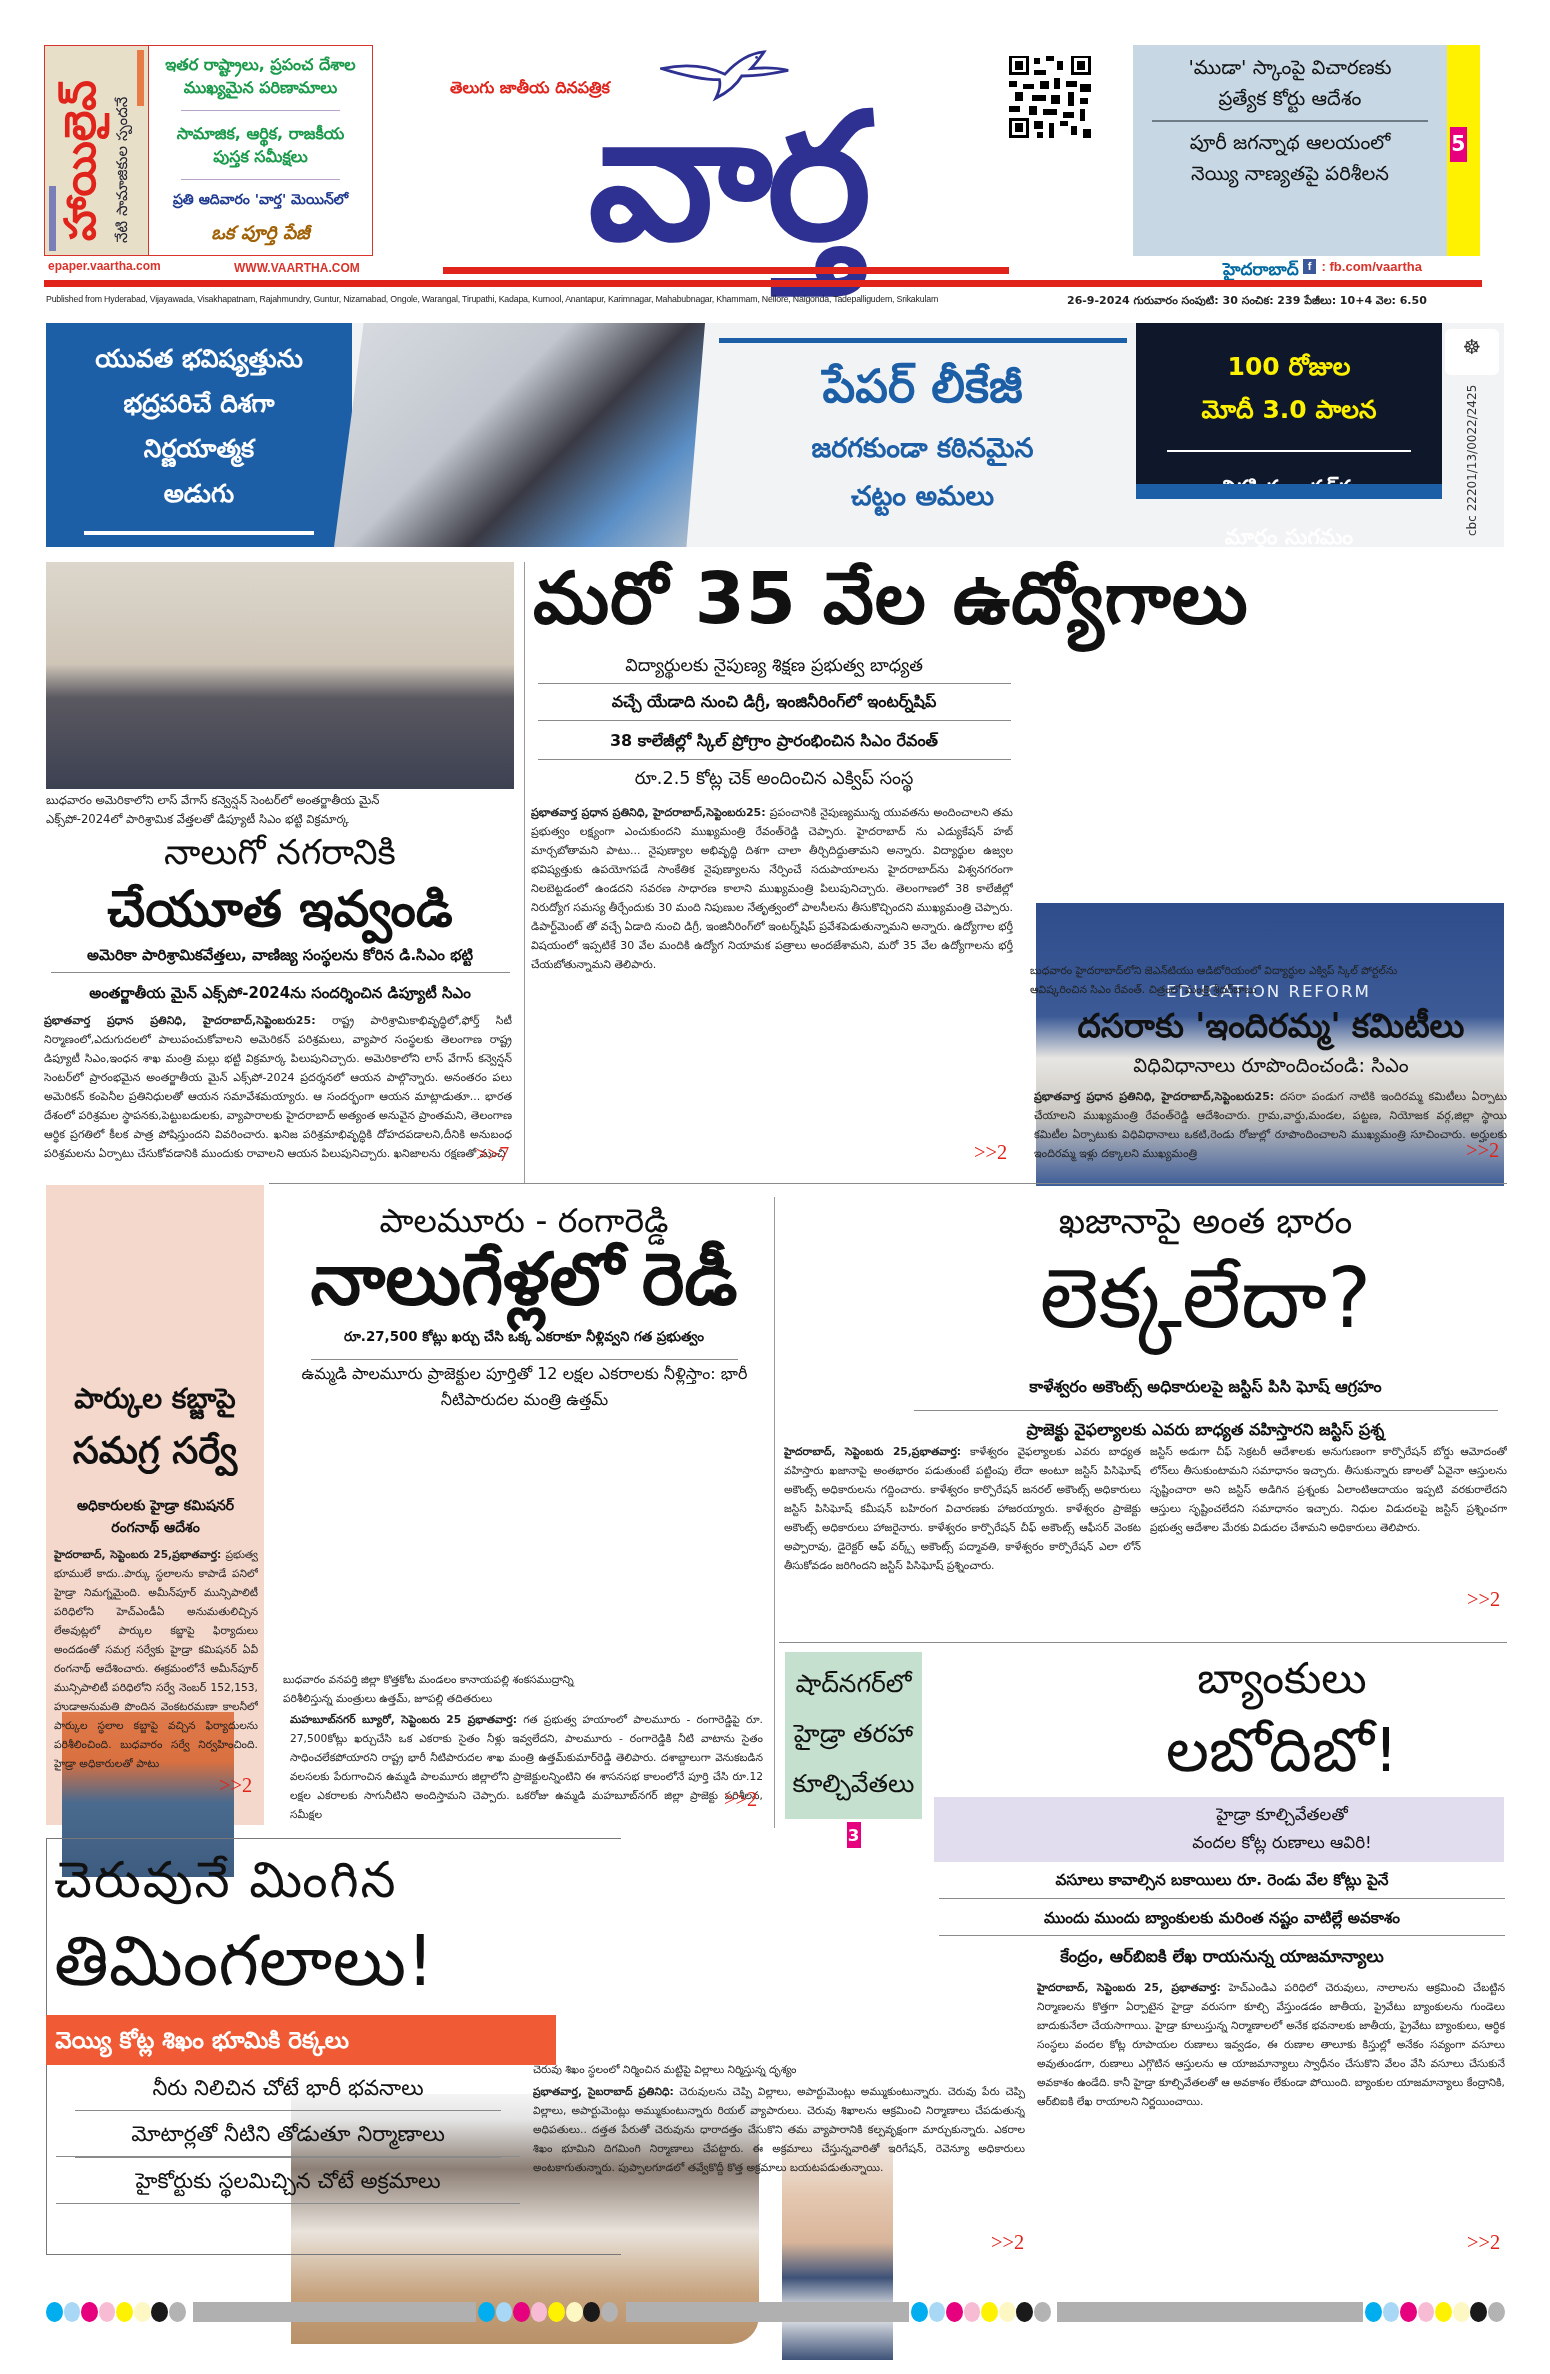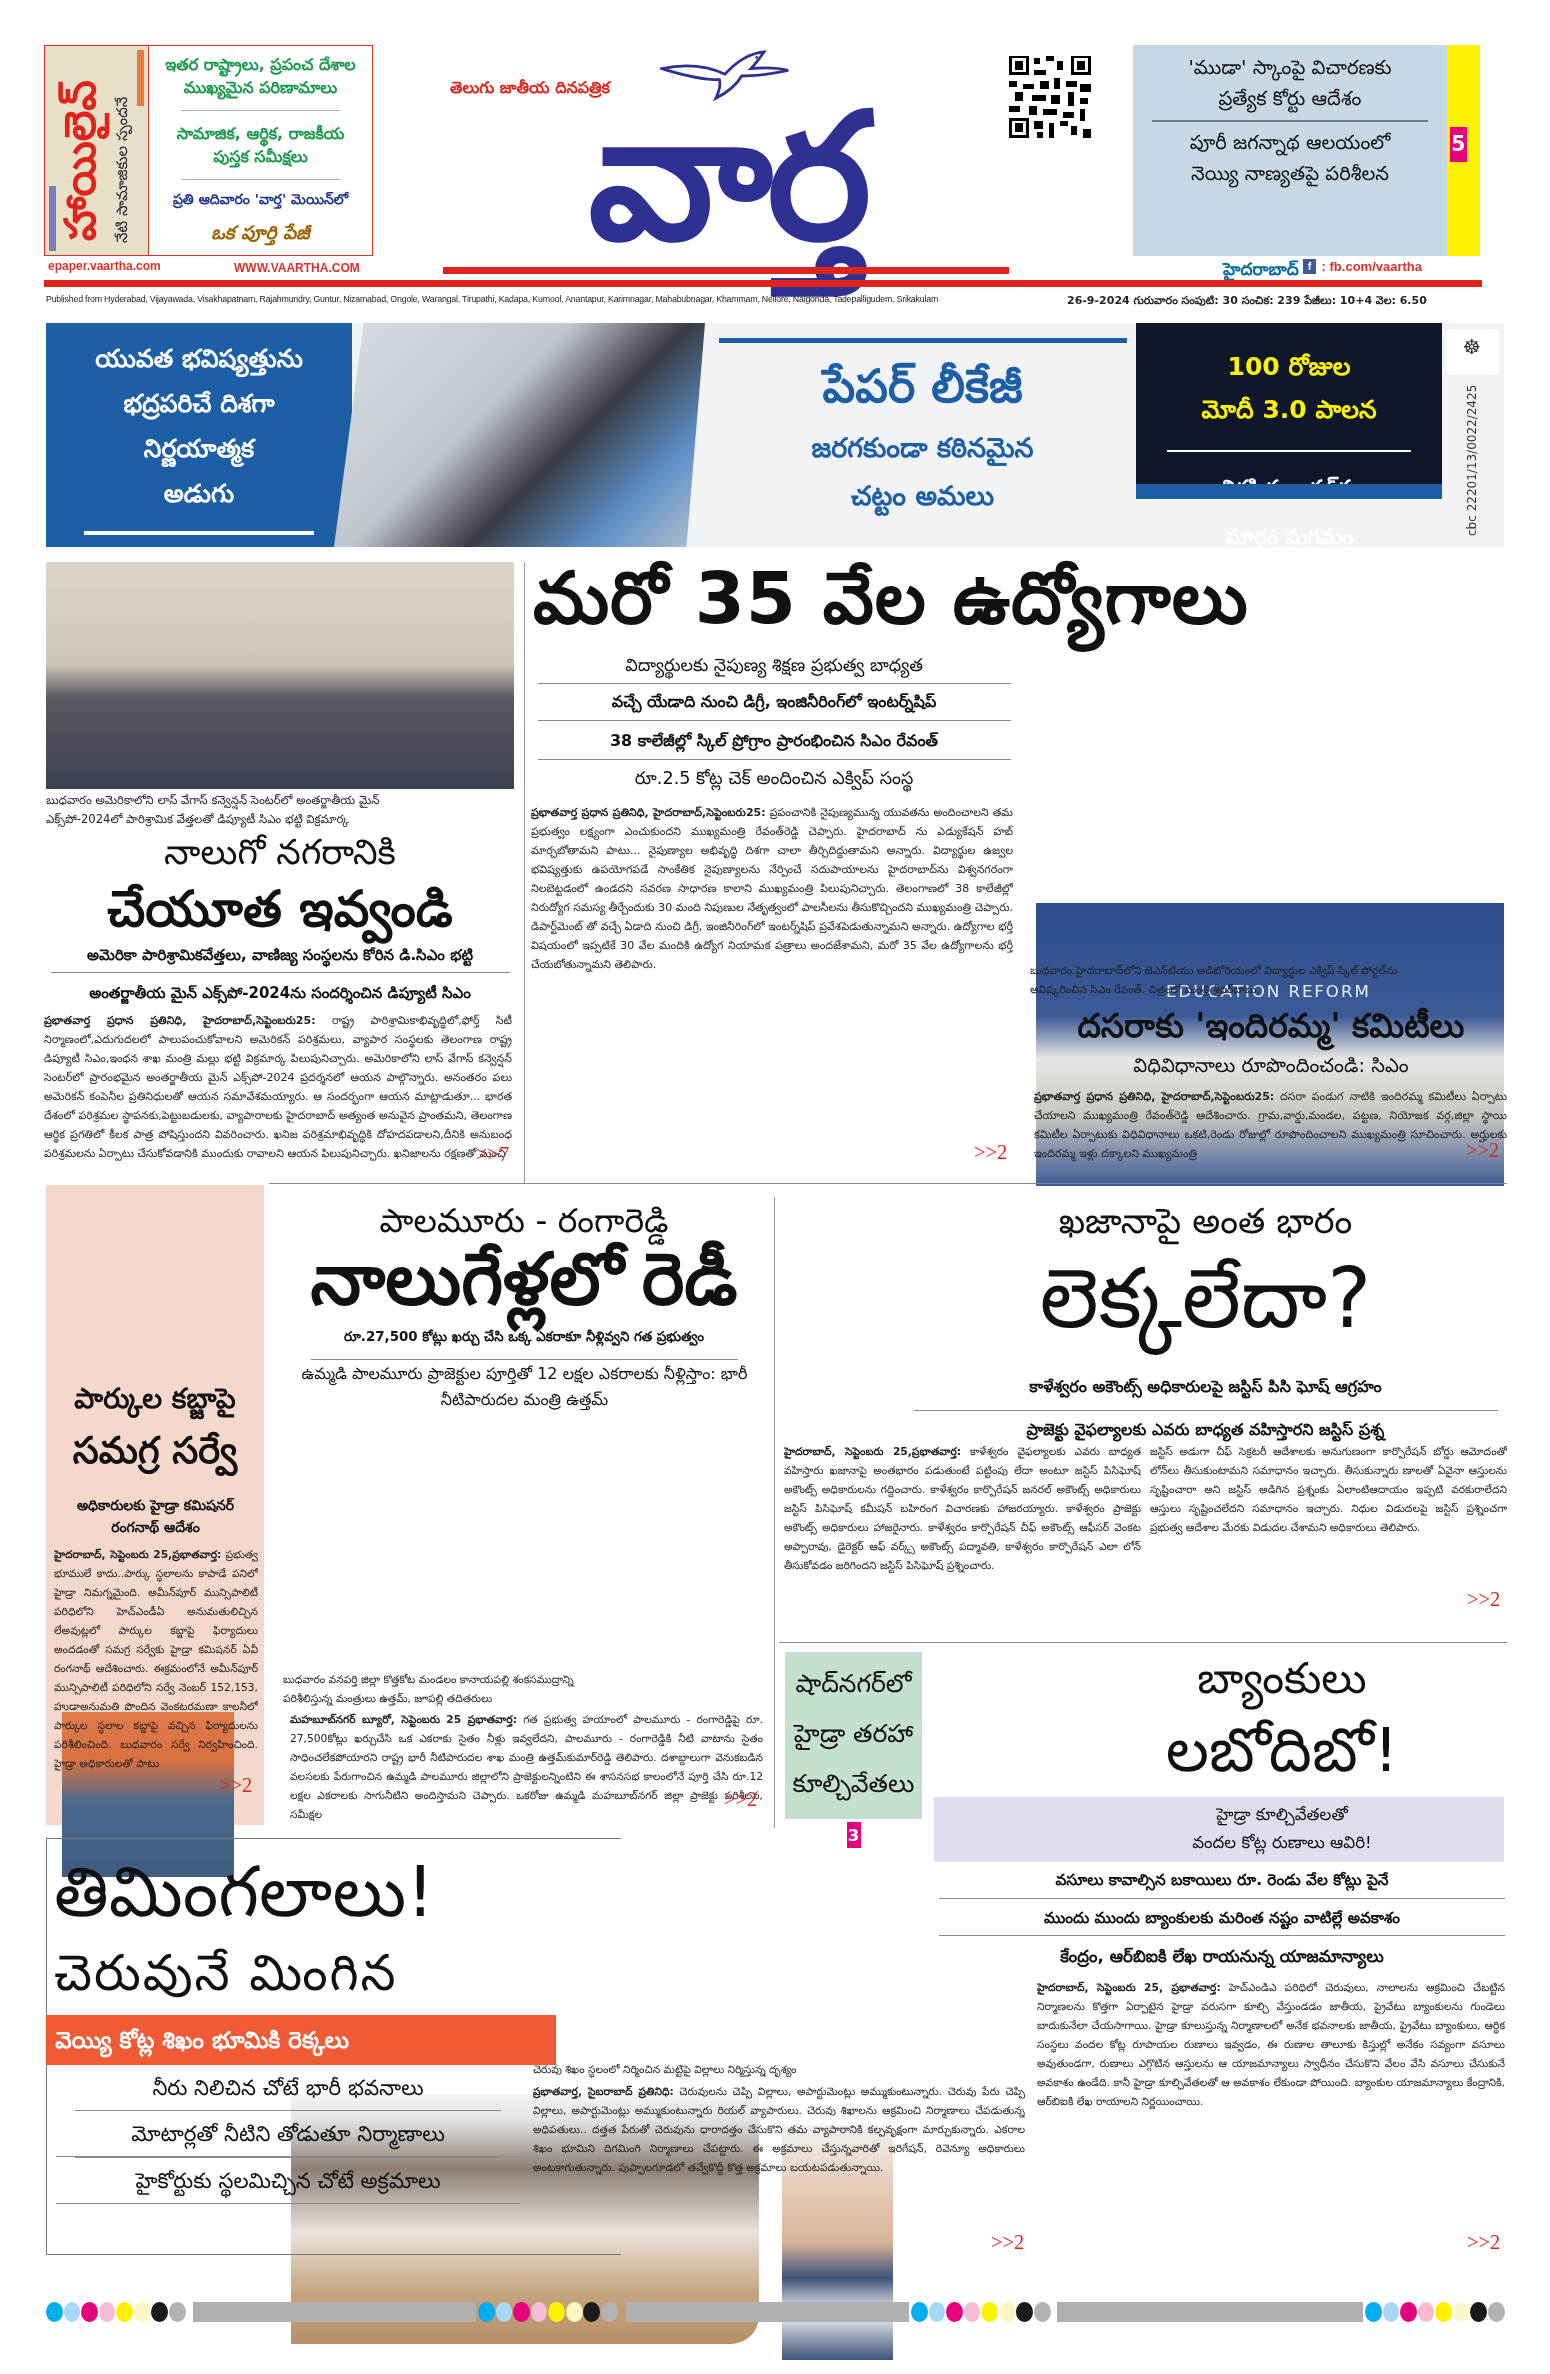--- a/index.html
+++ b/index.html
@@ -323,22 +323,22 @@
 <div class="abs sub-b" style="left:937px;top:1902px;width:570px;font-size:15.3px;">ముందు ముందు బ్యాంకులకు మరింత నష్టం వాటిల్లే అవకాశం</div>
 <div class="abs hrule" style="left:939px;top:1935px;width:566px;"></div>
 <div class="abs sub-b" style="left:937px;top:1940px;width:570px;font-size:16.7px;">కేంద్రం, ఆర్‌బిఐకి లేఖ రాయనున్న యాజమాన్యాలు</div>
 <div class="abs body-text" style="left:1037px;top:1978px;width:468px;height:286px;overflow:hidden;font-size:10.7px;">
   <b>హైదరాబాద్, సెప్టెంబరు 25, ప్రభాతవార్త:</b> <span>హెచ్‌ఎండిఎ పరిధిలో చెరువులు, నాలాలను ఆక్రమించి చేబట్టిన నిర్మాణలను కొత్తగా ఏర్పాటైన హైడ్రా వరుసగా కూల్చి వేస్తుండడం జాతీయ, ప్రైవేటు బ్యాంకులను గుండెలు బాదుకునేలా చేయసాగాయి. హైడ్రా కూలుస్తున్న నిర్మాణాలలో అనేక భవనాలకు జాతీయ, ప్రైవేటు బ్యాంకులు, ఆర్థిక సంస్థలు వందల కోట్ల రూపాయల రుణాలు ఇవ్వడం, ఈ రుణాల తాలూకు కిస్తుల్లో అనేకం సవ్యంగా వసూలు అవుతుండగా, రుణాలు ఎగ్గొటిన ఆస్తులను ఆ యాజమాన్యాలు స్వాధీనం చేసుకొని వేలం వేసి వసూలు చేసుకునే అవకాశం ఉండేది. కానీ హైడ్రా కూల్చివేతలతో ఆ అవకాశం లేకుండా పోయింది. బ్యాంకుల యాజమాన్యాలు కేంద్రానికి, ఆర్‌బిఐకి లేఖ రాయాలని నిర్ణయించాయి.</span>
 </div>
 <a class="abs jump" style="left:1467px;top:2231px;">&gt;&gt;2</a>
 
 <div class="abs lake-box"></div>
 <div class="abs" style="left:54px;top:1846px;width:464px;font-size:50px;line-height:69px;color:#111;">
+  <div style="letter-spacing:1.9px;">చెరువునే మింగిన</div>
   <div style="font-size:70px;line-height:93px;">తిమింగలాలు!</div>
-  <div style="letter-spacing:1.9px;">చెరువునే మింగిన</div>
 </div>
 <div class="abs lake-orange">వెయ్యి కోట్ల శిఖం భూమికి రెక్కలు</div>
 
 <div class="abs caption" style="left:533px;top:2061px;width:501px;font-size:10.7px;">చెరువు శిఖం స్థలంలో నిర్మించిన మట్టిపై విల్లాలు నిర్మిస్తున్న దృశ్యం</div>
 <div class="abs" style="left:56px;top:2065px;width:464px;">
   <div class="lake-line">నీరు నిలిచిన చోటే భారీ భవనాలు</div>
   <div class="hrule" style="margin:0 18.6px;"></div>
   <div class="lake-line">మోటార్లతో నీటిని తోడుతూ నిర్మాణాలు</div>
   <div class="hrule"></div>
   <div class="hrule" style="margin:0 18.6px;"></div>

